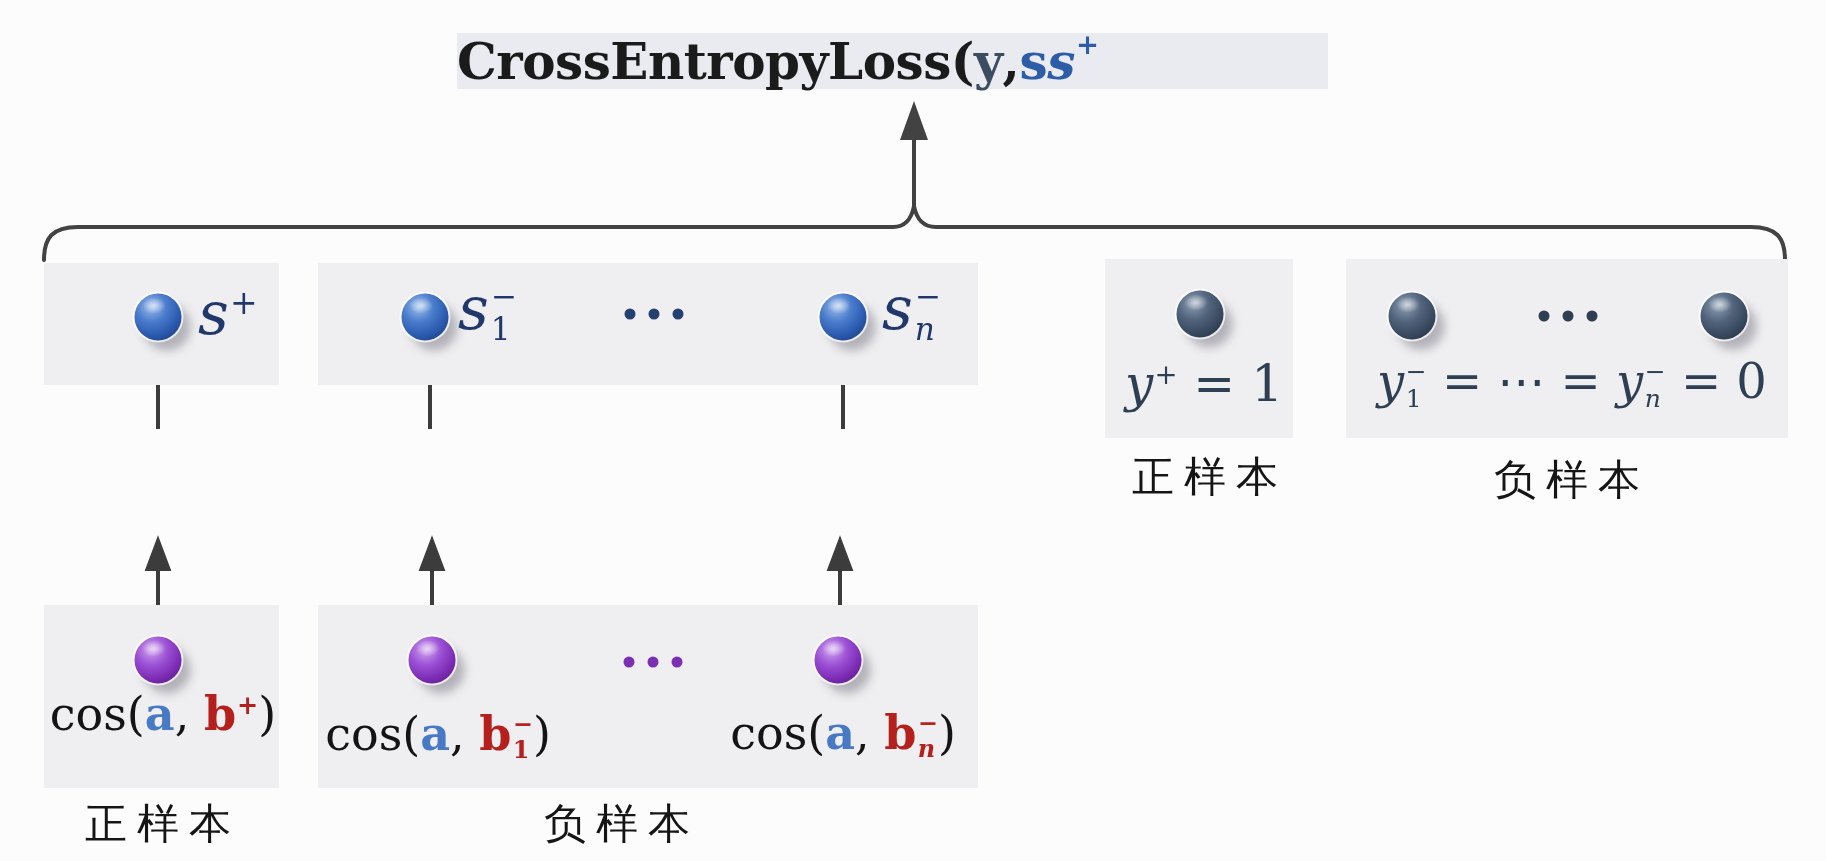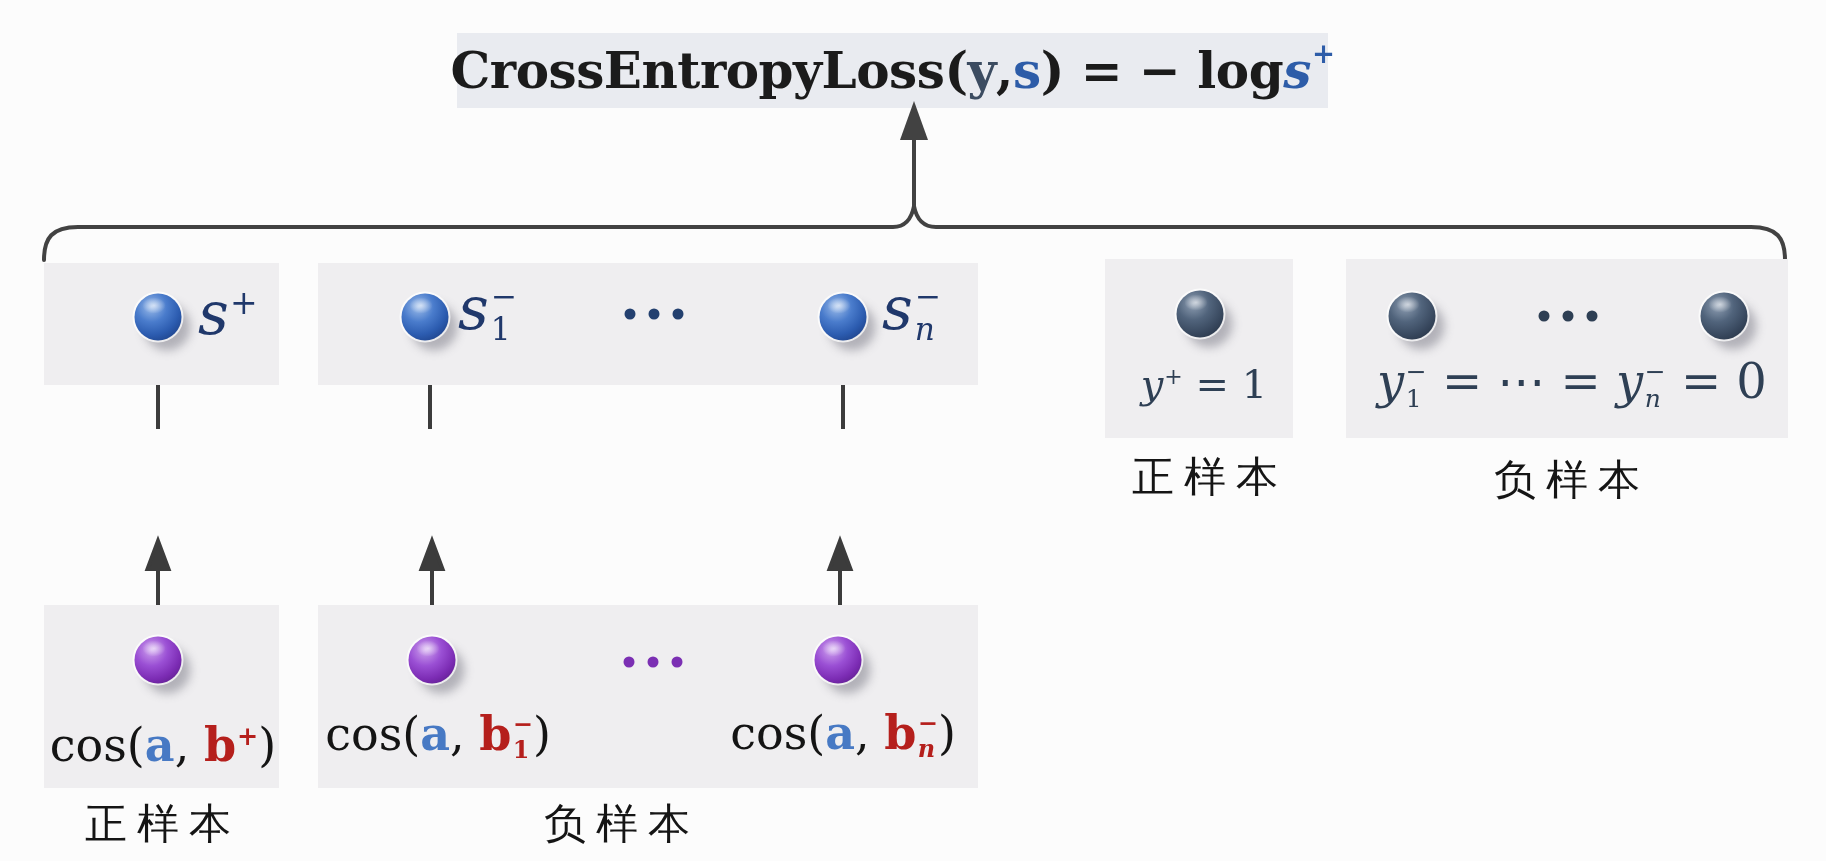--- a/index.html
+++ b/index.html
@@ -6,34 +6,34 @@
   #canvas{
     position:relative;width:1826px;height:861px;background:#fcfcfc;
     font-family:"DejaVu Serif", serif;overflow:hidden;
   }
   
   .gbox{position:absolute;background:#efeef0;}
   .center-xy{transform:translate(-50%,-50%);}
   .center-y{transform:translateY(-50%);}
   
   .title-box{
-    position:absolute;left:457px;top:33px;width:871px;height:75px;
-    background:#e9ebf0;display:flex;align-items:center;justify-content:center;
+    position:absolute;left:457px;top:33px;width:871px;height:56px;
+    background:#e9ebf0;display:flex;align-items:center;
     font-size:50px;font-weight:600;color:#1b1b1b;white-space:nowrap;letter-spacing:-.5px;
   }
   .slate{color:#3c4c61;}
   .blue{color:#2d5ca8;}
   .bold{font-weight:bold;font-style:normal;}
   .it{font-style:italic;}
   
   .math{position:absolute;white-space:nowrap;line-height:1;}
   .m-navy{color:#20386b;}
   .m-slate{color:#2e3f54;}
   .score-f{font-size:60px;}
-  .target-f{font-size:40px;}
+  .target-f{font-size:50px;}
   .target-f2{font-size:48px;}
   .cos-f{font-size:46px;color:#141414;}
   .msup{font-size:.55em;position:relative;top:-.62em;margin-left:.04em;font-style:normal;}
   .stack{
     display:inline-flex;flex-direction:column;align-items:flex-start;
     font-size:.52em;line-height:1.08;vertical-align:middle;margin-left:.06em;font-style:normal;
   }
   .vec-a{color:#4779c4;font-weight:bold;font-style:normal;}
   .vec-b{color:#b51f1c;font-weight:bold;font-style:normal;}
   
@@ -82,21 +82,20 @@
 </head>
 <body>
 
 <div id="canvas">
 
   <div class="title-box">
     <span>CrossEntropyLoss(</span>
       <span class="slate bold">y</span>
       <span>, </span>
       <span class="blue bold">s</span>
-      <span>) = − log </span>
       <span class="blue it">s</span>
       <span class="msup blue">+</span>
   </div>
 
   <svg id="overlay" viewBox="0 0 1826 861">
     <g stroke="#424242" stroke-width="4" fill="none" stroke-linecap="round">
       <path d="M44,260 C44,238 52,227 78,227 L893,227 Q910,227 914,206 L914,140"></path>
       <path d="M914,206 Q918,227 936,227 L1751,227 C1777,227 1785,238 1785,260"></path>
     </g>
     <polygon fill="#424242" points="914,101 900,140 928,140"></polygon>
@@ -182,21 +181,21 @@
   <span class="math m-slate target-f2 center-xy" style="left:1572px;top:385px;">
     <span class="it">y</span><span class="stack">
         <span>−</span>
         <span>1</span>
       </span><span> = ⋯ = </span><span class="it">y</span><span class="stack">
         <span>−</span>
         <span class="it">n</span>
       </span><span> = 0</span>
   </span>
 
-  <span class="math cos-f center-xy" style="left:163px;top:745px;">
+  <span class="math cos-f center-xy" style="left:163px;top:714px;">
     <span>cos(</span><span class="vec-a">a</span><span>, </span><span class="vec-b">b</span><span class="msup vec-b">+</span><span>)</span>
   </span>
   <span class="math cos-f center-xy" style="left:438px;top:737px;">
     <span>cos(</span><span class="vec-a">a</span><span>, </span><span class="vec-b">b</span><span class="stack vec-b">
         <span>−</span>
         <span>1</span>
       </span><span>)</span>
   </span>
   <span class="dotrow d-purple" style="left:653px;top:662px;">
     <b></b>

